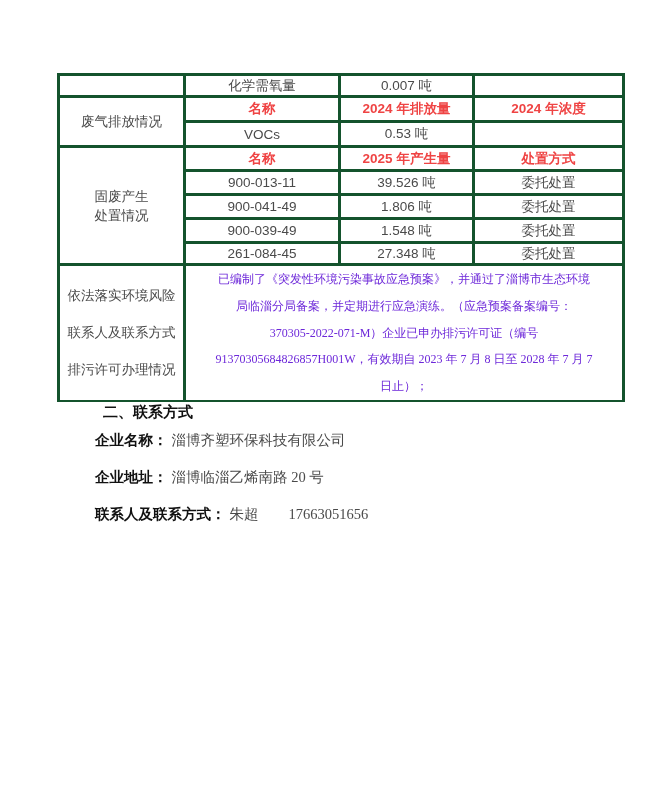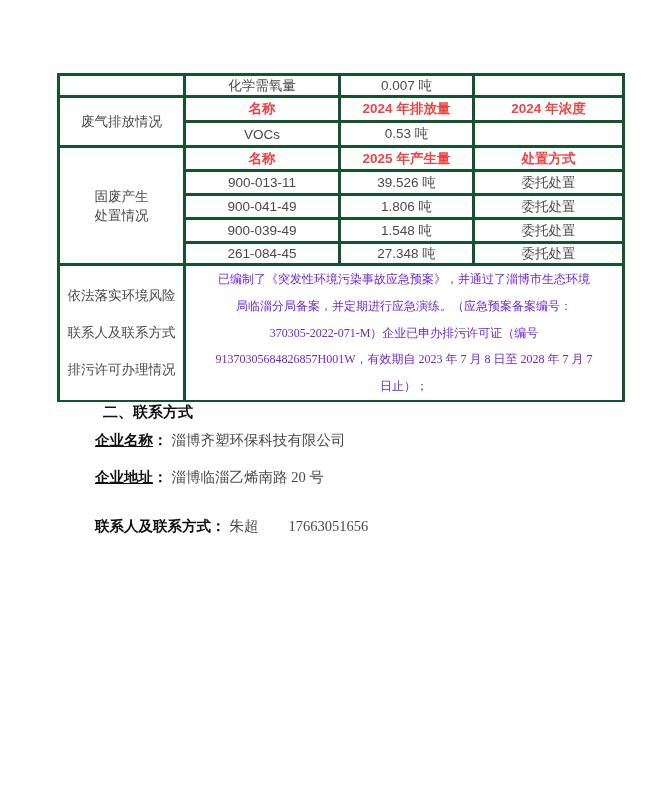--- a/index.html
+++ b/index.html
@@ -54,28 +54,28 @@
     font-weight:bold;font-size:15px;color:#111;margin-left:40px;
   }
   .contact-row{
     position:absolute;left:95px;height:22px;
     font-size:14.5px;color:#4a4a4a;white-space:nowrap;
   }
   .contact-row .lbl{
     font-family:"Liberation Sans","DejaVu Sans",sans-serif;
     font-weight:bold;color:#111;
   }
-  .contact-row .lbl.ul{text-decoration:underline;text-align:right;}
+  .contact-row .lbl.ul{text-align:right;}
   .contact-row .colon{
     font-family:"Liberation Sans","DejaVu Sans",sans-serif;
     font-weight:bold;color:#111;
   }
   .contact-row .val{margin-left:4px;}
   .contact-row .phone{margin-left:30px;font-family:"Liberation Serif",serif;}
-  .row1{top:431px;} .row2{top:468px;} .row3{top:505px;margin-top:12px;}
+  .row1{top:431px;} .row2{top:468px;} .row3{top:505px;}
 </style>
 </head>
 <body>
 
 <table class="env">
   <colgroup>
     <col style="width:126px">
       <col style="width:155px">
       <col style="width:134px">
       <col style="width:150px">

